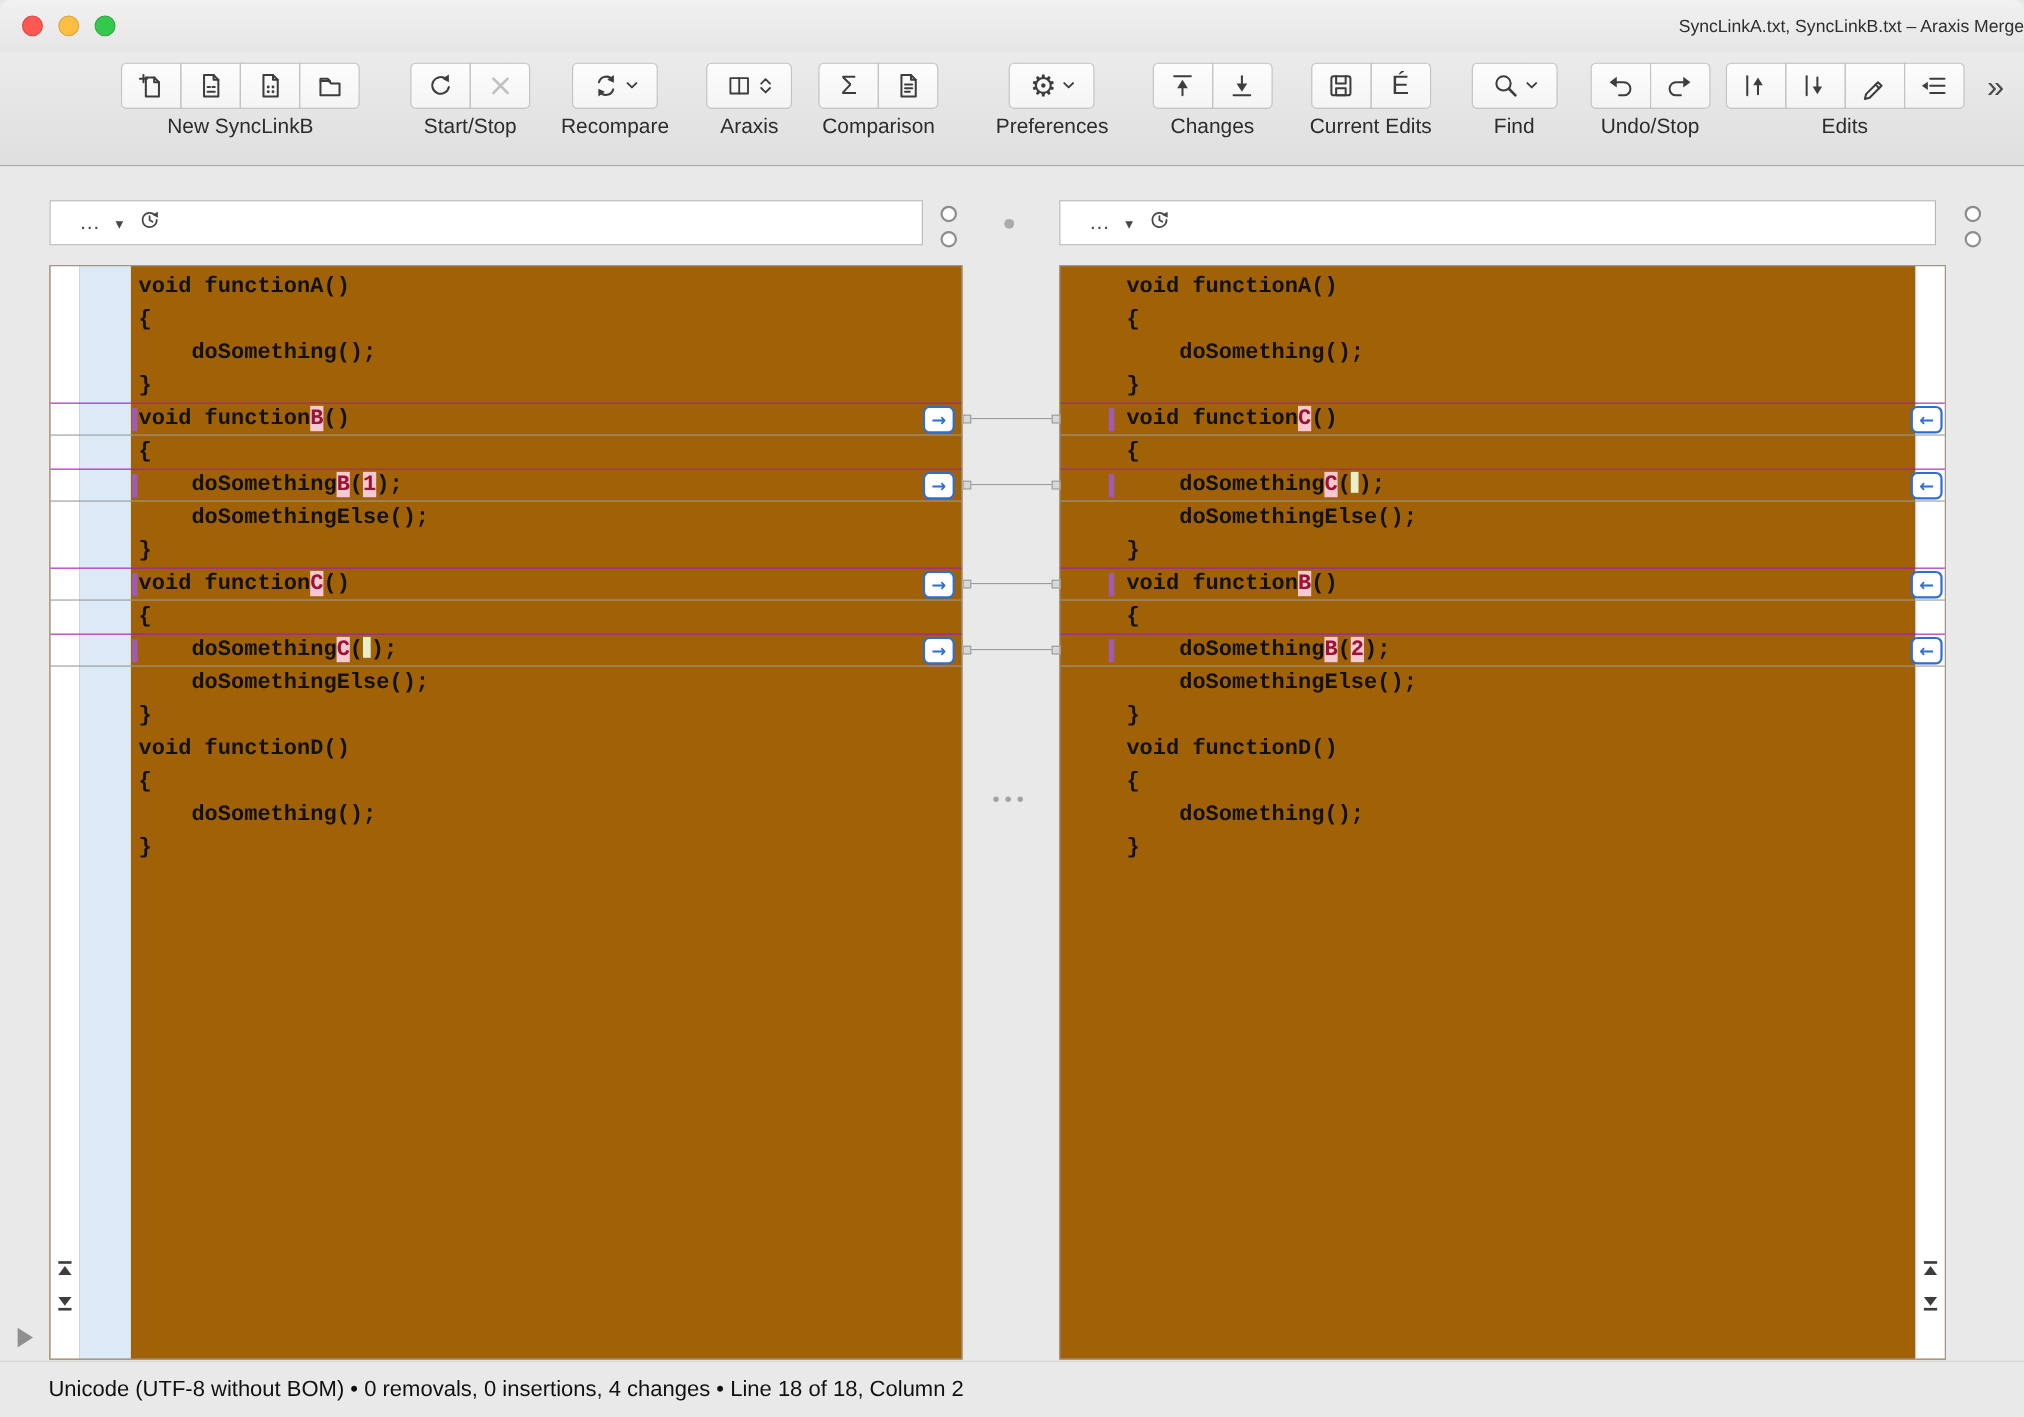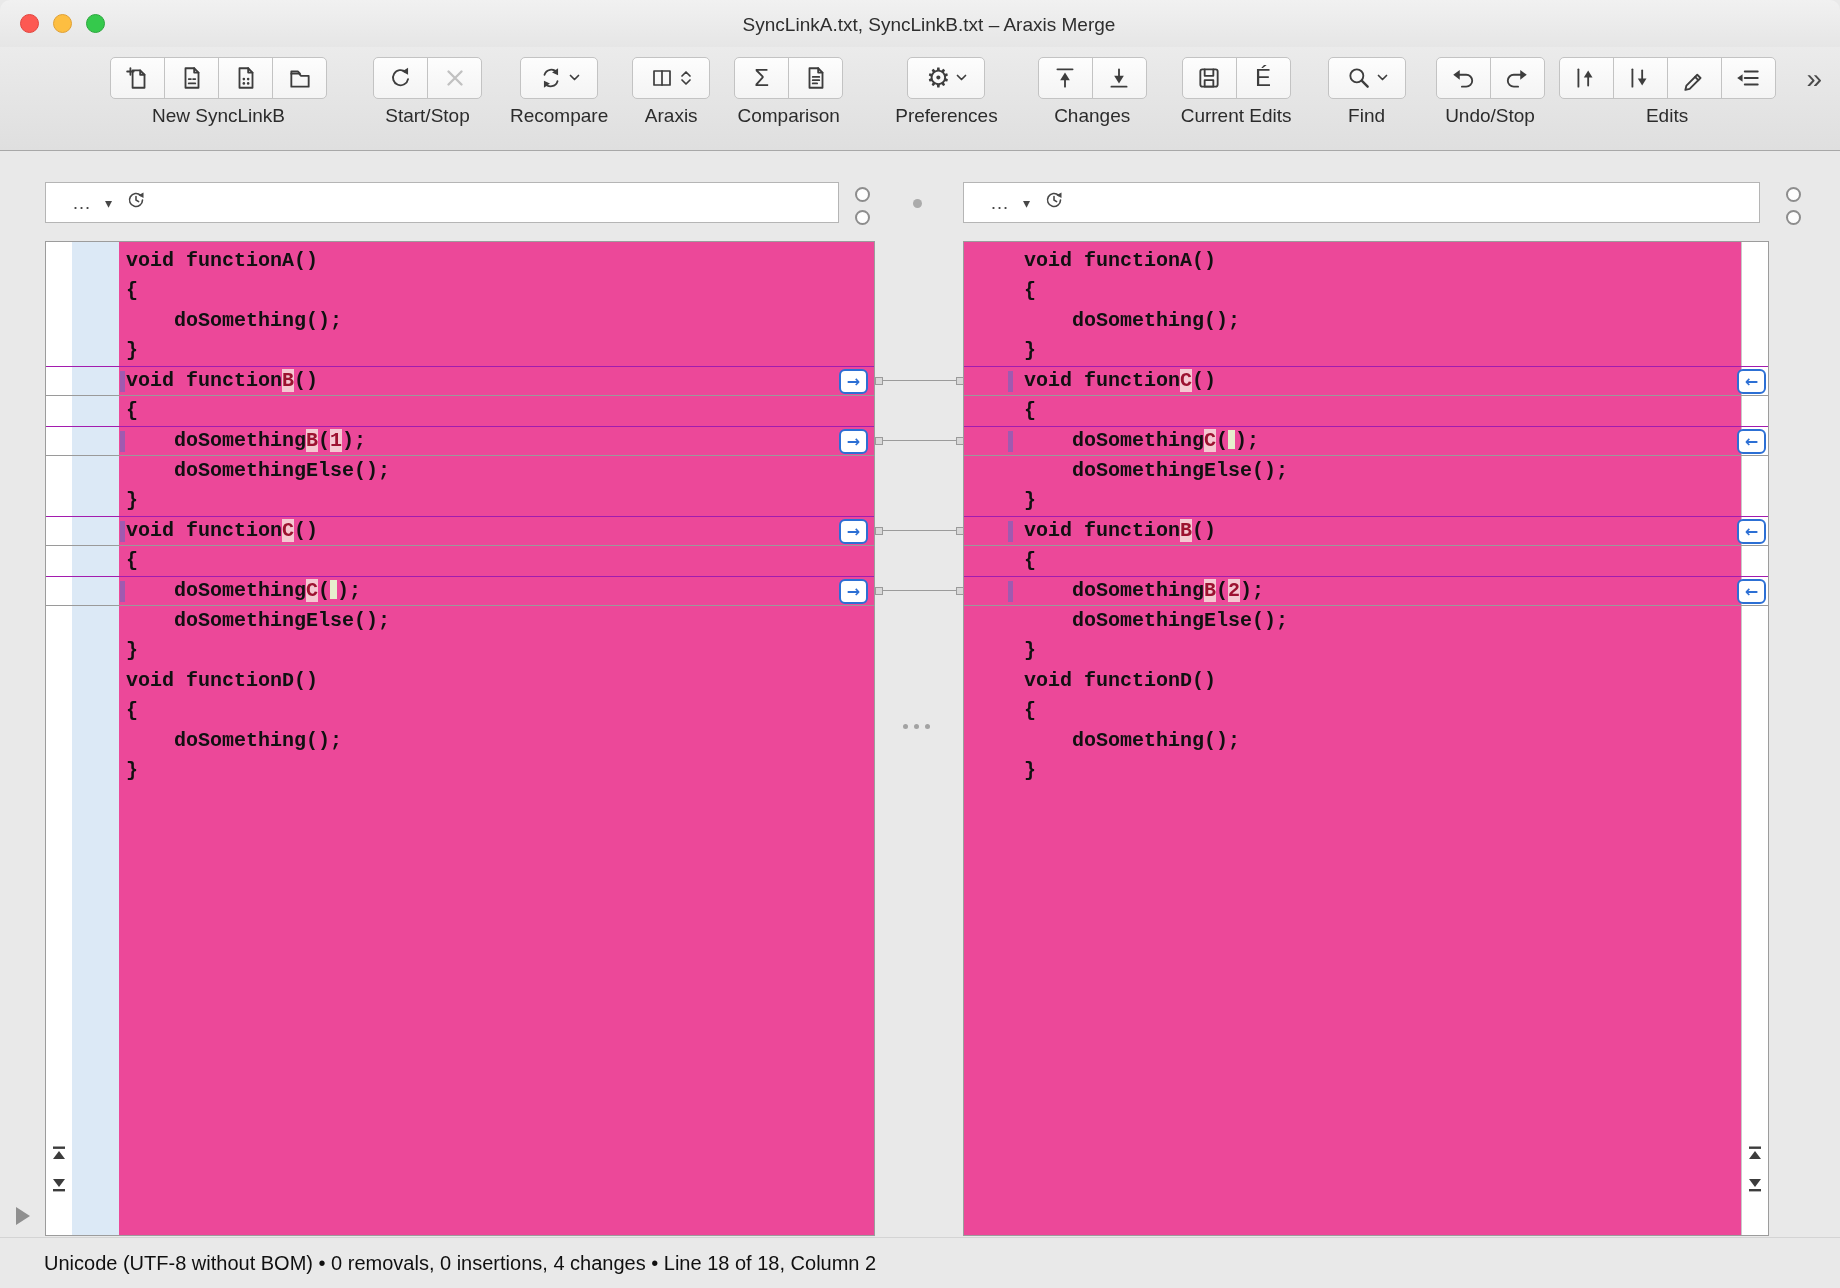--- a/index.html
+++ b/index.html
@@ -16,22 +16,22 @@
     position:absolute; top:0; left:0; right:0; height:47px;
     background:linear-gradient(#f1f1f1,#e6e6e6);
   }
   .traffic { position:absolute; top:14px; left:20px; display:flex; gap:14px; }
   .light { width:19px; height:19px; border-radius:50%; }
   .light.red    { background:#fd5952; border:1px solid #e2453e; }
   .light.yellow { background:#fdbe41; border:1px solid #e0a135; }
   .light.green  { background:#35c94c; border:1px solid #2ca73e; }
   .win-title {
     position:absolute; left:0; right:0; top:0; height:47px;
-    line-height:49px; text-align:center;
-    font-size:19px; color:#2e2e2e;padding-left:18px;
+    line-height:49px; text-align:right;
+    font-size:16px; color:#2e2e2e;padding-left:18px;
   }
 
   
   .toolbar {
     position:absolute; top:47px; left:0; right:0; height:104px;
     background:linear-gradient(#ebebeb,#dfdfdf);
     border-bottom:1px solid #a8a8a8;
     display:flex; align-items:flex-start;
     padding:10px 18px 0 110px;
   }
@@ -75,21 +75,21 @@
   .pb-drop { font-size:14px; }
   .pb-hist svg { stroke:#474747; stroke-width:1.6; fill:none; stroke-linecap:round; }
 
   .rings { position:absolute; display:flex; flex-direction:column; gap:8px; }
   #rings-left  { left:855px; top:187px; }
   #rings-right { left:1786px; top:187px; }
   .ring { width:15px; height:15px; border:2px solid #8d8d8d; border-radius:50%; background:#fdfdfd; }
   .center-dot { position:absolute; left:913px; top:199px; width:9px; height:9px; border-radius:50%; background:#ababab; }
 
   
-  .pane { position:absolute; top:241px; height:995px; background:#ec4899; border:1px solid #9c9c9c; }
+  .pane { position:absolute; top:241px; height:995px; background:#a16207; border:1px solid #9c9c9c; }
   #pane-left  { left:45px;  width:830px; }
   #pane-right { left:963px; width:806px; }
   .left-strip  { position:absolute; left:0; top:0; bottom:0; width:26px; background:#fff; }
   .gutter-blue { position:absolute; left:26px; top:0; bottom:0; width:47px; background:#dce9f6; }
   .right-strip { position:absolute; right:0; top:0; bottom:0; width:27px; background:#fff; border-left:1px solid #c9c9c9; }
 
   .code {
     position:absolute; left:0; right:0; top:0; padding-top:4px;
     font-family:"Liberation Mono", monospace; font-weight:700; font-size:20px; color:#111;
   }
@@ -205,21 +205,21 @@
       </button>
       <button class="tb-btn">
         <svg class="tb-svg dim" width="26" height="26" viewBox="0 0 24 24">
           <path d="M6 6l12 12M18 6L6 18" stroke-width="2.2"></path>
         </svg>
       </button>
     </div>
     <div class="tb-label">Start/Stop</div>
   </div>
 
-  <div class="tb-group" style="margin-right:24px">
+  <div class="tb-group" style="margin-right:34px">
     <div class="tb-icons">
       <button class="tb-btn wide">
         <svg class="tb-svg" width="26" height="26" viewBox="0 0 24 24">
           <path d="M6 9a6.5 6.5 0 0 1 11.5-2"></path>
             <polygon class="fill" points="18.5,3 18.5,9.5 13,7"></polygon>
           <path d="M18 15a6.5 6.5 0 0 1-11.5 2"></path>
             <polygon class="fill" points="5.5,21 5.5,14.5 11,17"></polygon>
         </svg>
         <svg class="tb-svg" width="11" height="8" viewBox="0 0 11 8">
           <polyline points="1.5,1.5 5.5,5.5 9.5,1.5"></polyline>

